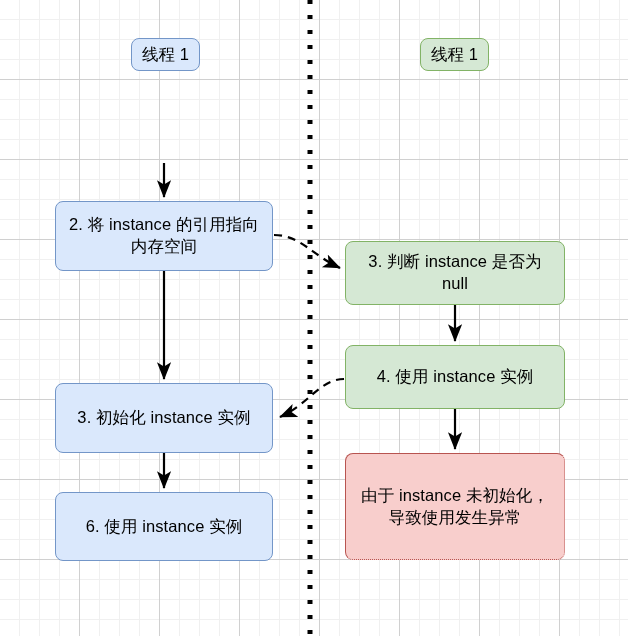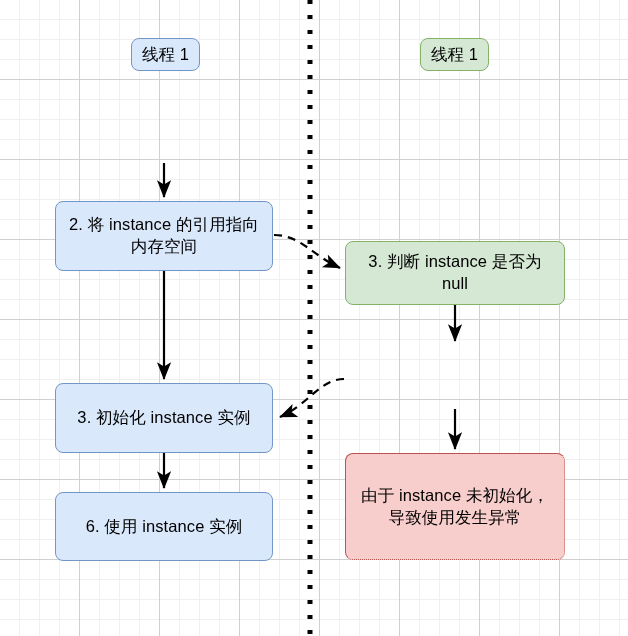--- a/index.html
+++ b/index.html
@@ -96,20 +96,23 @@
   </div>
 
   <div class="node blue" style="left:55px; top:492px; width:218px; height:69px;">
     <span>6. 使用 instance 实例</span>
   </div>
 
   <div class="node green" style="left:345px; top:241px; width:220px; height:64px;">
     <span>3. 判断 instance 是否为 null</span>
   </div>
 
+  <div class="node green" style="left:345px; top:345px; width:220px; height:64px;">
+    <span>4. 使用 instance 实例</span>
+  </div>
 
   <div class="node red dotted-border" style="left:345px; top:453px; width:220px; height:107px;">
     <span>由于 instance 未初始化，导致使用发生异常</span>
   </div>
 
   <svg class="edge-layer" viewBox="0 0 628 636">
     <defs>
       <marker id="arrowhead" markerWidth="9" markerHeight="9" refX="7.6" refY="3.2" orient="auto" markerUnits="strokeWidth">
         <path d="M0,0 L8,3.2 L0,6.4 L1.9,3.2 Z" fill="#000000"></path>
       </marker>

